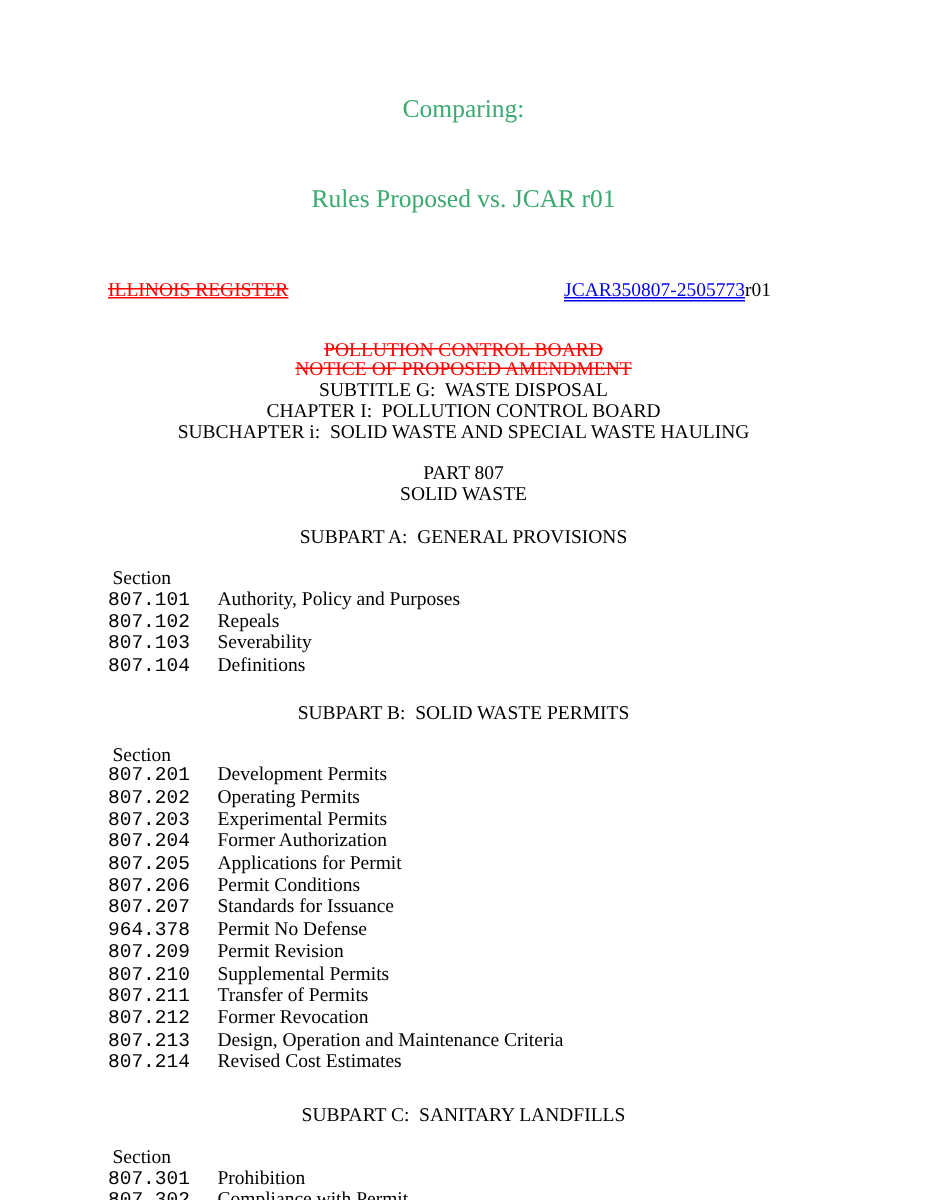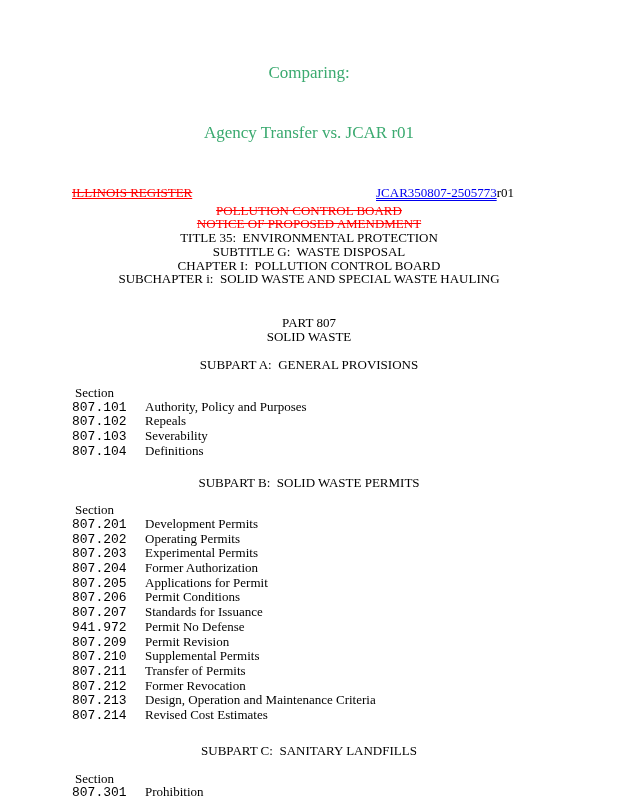--- a/index.html
+++ b/index.html
@@ -36,54 +36,53 @@
     text-decoration: underline line-through;
     text-decoration-color: var(--red, #FF0000);
   }
   .doc-id { white-space: nowrap; }
   .doc-id a {
     color: var(--link, #0000EE);
     text-decoration: underline double;
     cursor: pointer;
   }
   .doc-id .suffix { color: #000000; }
-  .title-block { margin-top: 4px; }
+  .title-block { margin-top: 26px; }
   .deleted-line {
     color: var(--red, #FF0000);
     text-decoration: line-through;
     text-decoration-color: var(--red, #FF0000);
   }
-  .part-block { margin-top: 30px; }
+  .part-block { margin-top: 14px; }
   .subpart-heading { margin-top: 15px; }
   .subpart-heading.gap-lg { margin-top: 17px; }
   .subpart-heading.gap-xl { margin-top: 21px; }
   .section-list { margin-top: 14px; }
   .section-label { padding-left: 32px; margin-left: 43px; }
   .srow { padding-left: 72px; white-space: nowrap; }
   .snum { display: inline-block; width: 73px; font-family: Liberation Mono, monospace; }
 </style>
 </head>
 <body>
 
 <div class="page">
 
   <div class="green-block">
     <div>Comparing:</div>
-    <div>Agency Transfer vs. JCAR r01</div>
+    <div>Rules Proposed vs. JCAR r01</div>
   </div>
 
   <div class="doc-header">
     <span class="deleted-register">ILLINOIS REGISTER</span>
     <span class="doc-id"><a>JCAR350807-2505773</a><span class="suffix">r01</span></span>
   </div>
 
   <div class="title-block">
     <div class="center deleted-line">POLLUTION CONTROL BOARD</div>
     <div class="center deleted-line">NOTICE OF PROPOSED AMENDMENT</div>
-    <div class="center">TITLE 35:  ENVIRONMENTAL PROTECTION</div>
     <div class="center">SUBTITLE G:  WASTE DISPOSAL</div>
     <div class="center">CHAPTER I:  POLLUTION CONTROL BOARD</div>
     <div class="center">SUBCHAPTER i:  SOLID WASTE AND SPECIAL WASTE HAULING</div>
   </div>
 
   <div class="part-block">
     <div class="center">PART 807</div>
     <div class="center">SOLID WASTE</div>
   </div>
 
@@ -99,21 +98,21 @@
   <div class="center subpart-heading gap-lg">SUBPART B:  SOLID WASTE PERMITS</div>
   <div class="section-list">
     <div class="section-label">Section</div>
     <div class="srow"><span class="snum">807.201</span><span>Development Permits</span></div>
     <div class="srow"><span class="snum">807.202</span><span>Operating Permits</span></div>
     <div class="srow"><span class="snum">807.203</span><span>Experimental Permits</span></div>
     <div class="srow"><span class="snum">807.204</span><span>Former Authorization</span></div>
     <div class="srow"><span class="snum">807.205</span><span>Applications for Permit</span></div>
     <div class="srow"><span class="snum">807.206</span><span>Permit Conditions</span></div>
     <div class="srow"><span class="snum">807.207</span><span>Standards for Issuance</span></div>
-    <div class="srow"><span class="snum">941.972</span><span>Permit No Defense</span></div>
+    <div class="srow"><span class="snum">964.378</span><span>Permit No Defense</span></div>
     <div class="srow"><span class="snum">807.209</span><span>Permit Revision</span></div>
     <div class="srow"><span class="snum">807.210</span><span>Supplemental Permits</span></div>
     <div class="srow"><span class="snum">807.211</span><span>Transfer of Permits</span></div>
     <div class="srow"><span class="snum">807.212</span><span>Former Revocation</span></div>
     <div class="srow"><span class="snum">807.213</span><span>Design, Operation and Maintenance Criteria</span></div>
     <div class="srow"><span class="snum">807.214</span><span>Revised Cost Estimates</span></div>
   </div>
 
   <div class="center subpart-heading gap-xl">SUBPART C:  SANITARY LANDFILLS</div>
   <div class="section-list">

